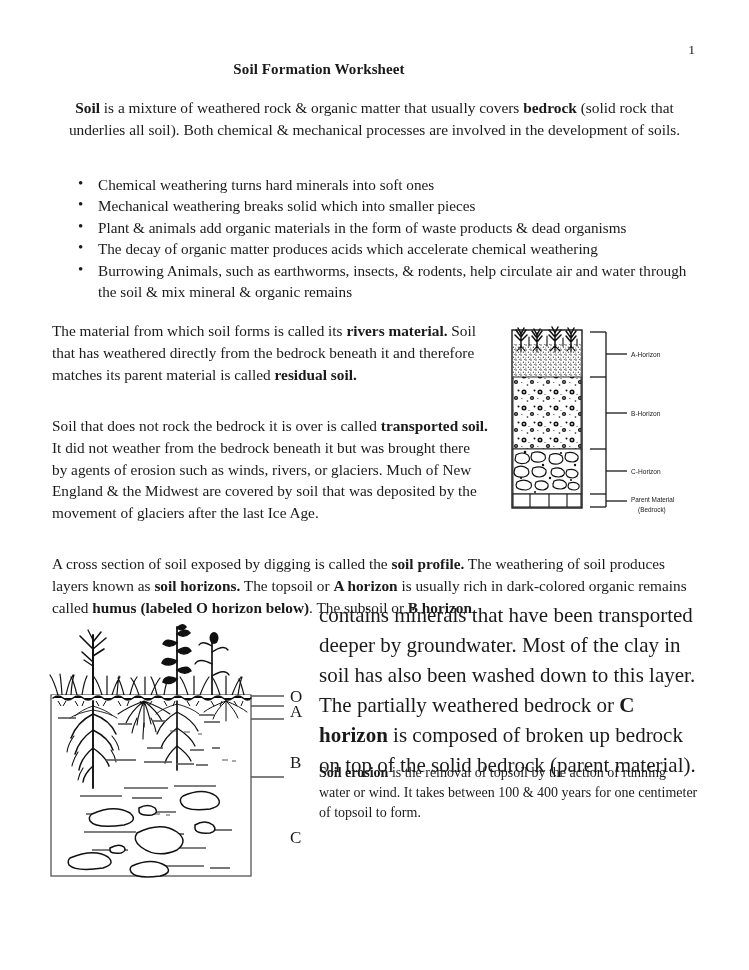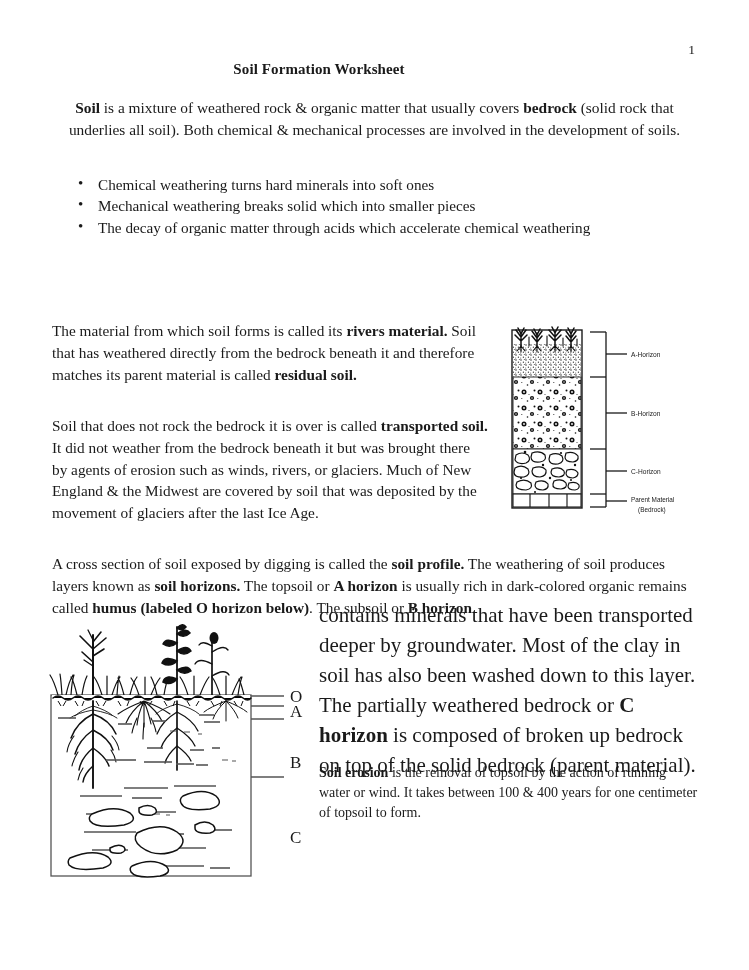--- a/index.html
+++ b/index.html
@@ -132,21 +132,23 @@
 
   <div class="page-number">1</div>
 
   <div class="doc-title">Soil Formation Worksheet</div>
 
   <div class="intro"><b>Soil</b><span> is a mixture of weathered rock &amp; organic matter that usually covers </span><b>bedrock</b><span> (solid rock that underlies all soil). Both chemical &amp; mechanical processes are involved in the development of soils.</span></div>
 
   <ul class="bullets">
     <li>Chemical weathering turns hard minerals into soft ones</li>
     <li>Mechanical weathering breaks solid which into smaller pieces</li>
-    <li>The decay of organic matter through acids which accelerate chemical weathering</li>
+    <li>Plant &amp; animals add organic materials in the form of waste products &amp; dead organisms</li>
+    <li>The decay of organic matter produces acids which accelerate chemical weathering</li>
+    <li>Burrowing Animals, such as earthworms, insects, &amp; rodents, help circulate air and water through the soil &amp; mix mineral &amp; organic remains</li>
   </ul>
 
   <div class="para-left-1"><span>The material from which soil forms is called its </span><b>rivers material.</b><span> Soil that has weathered directly from the bedrock beneath it and therefore matches its parent material is called </span><b>residual soil.</b></div>
 
   <div class="para-left-2"><span>Soil that does not rock the bedrock it is over is called </span><b>transported soil.</b><span> It did not weather from the bedrock beneath it but was brought there by agents of erosion such as winds, rivers, or glaciers. Much of New England &amp; the Midwest are covered by soil that was deposited by the movement of glaciers after the last Ice Age.</span></div>
 
   <div class="para-full"><span>A cross section of soil exposed by digging is called the </span><b>soil profile.</b><span> The weathering of soil produces layers known as </span><b>soil horizons.</b><span> The topsoil or </span><b>A horizon</b><span> is usually rich in dark-colored organic remains called </span><b>humus (labeled O horizon below)</b><span>. The subsoil or </span><b>B horizon</b></div>
 
   <div class="para-right-1"><span>contains minerals that have been transported deeper by groundwater. Most of the clay in soil has also been washed down to this layer. The partially weathered bedrock or </span><b>C horizon</b><span> is composed of broken up bedrock on top of the solid bedrock (parent material).</span></div>
 

